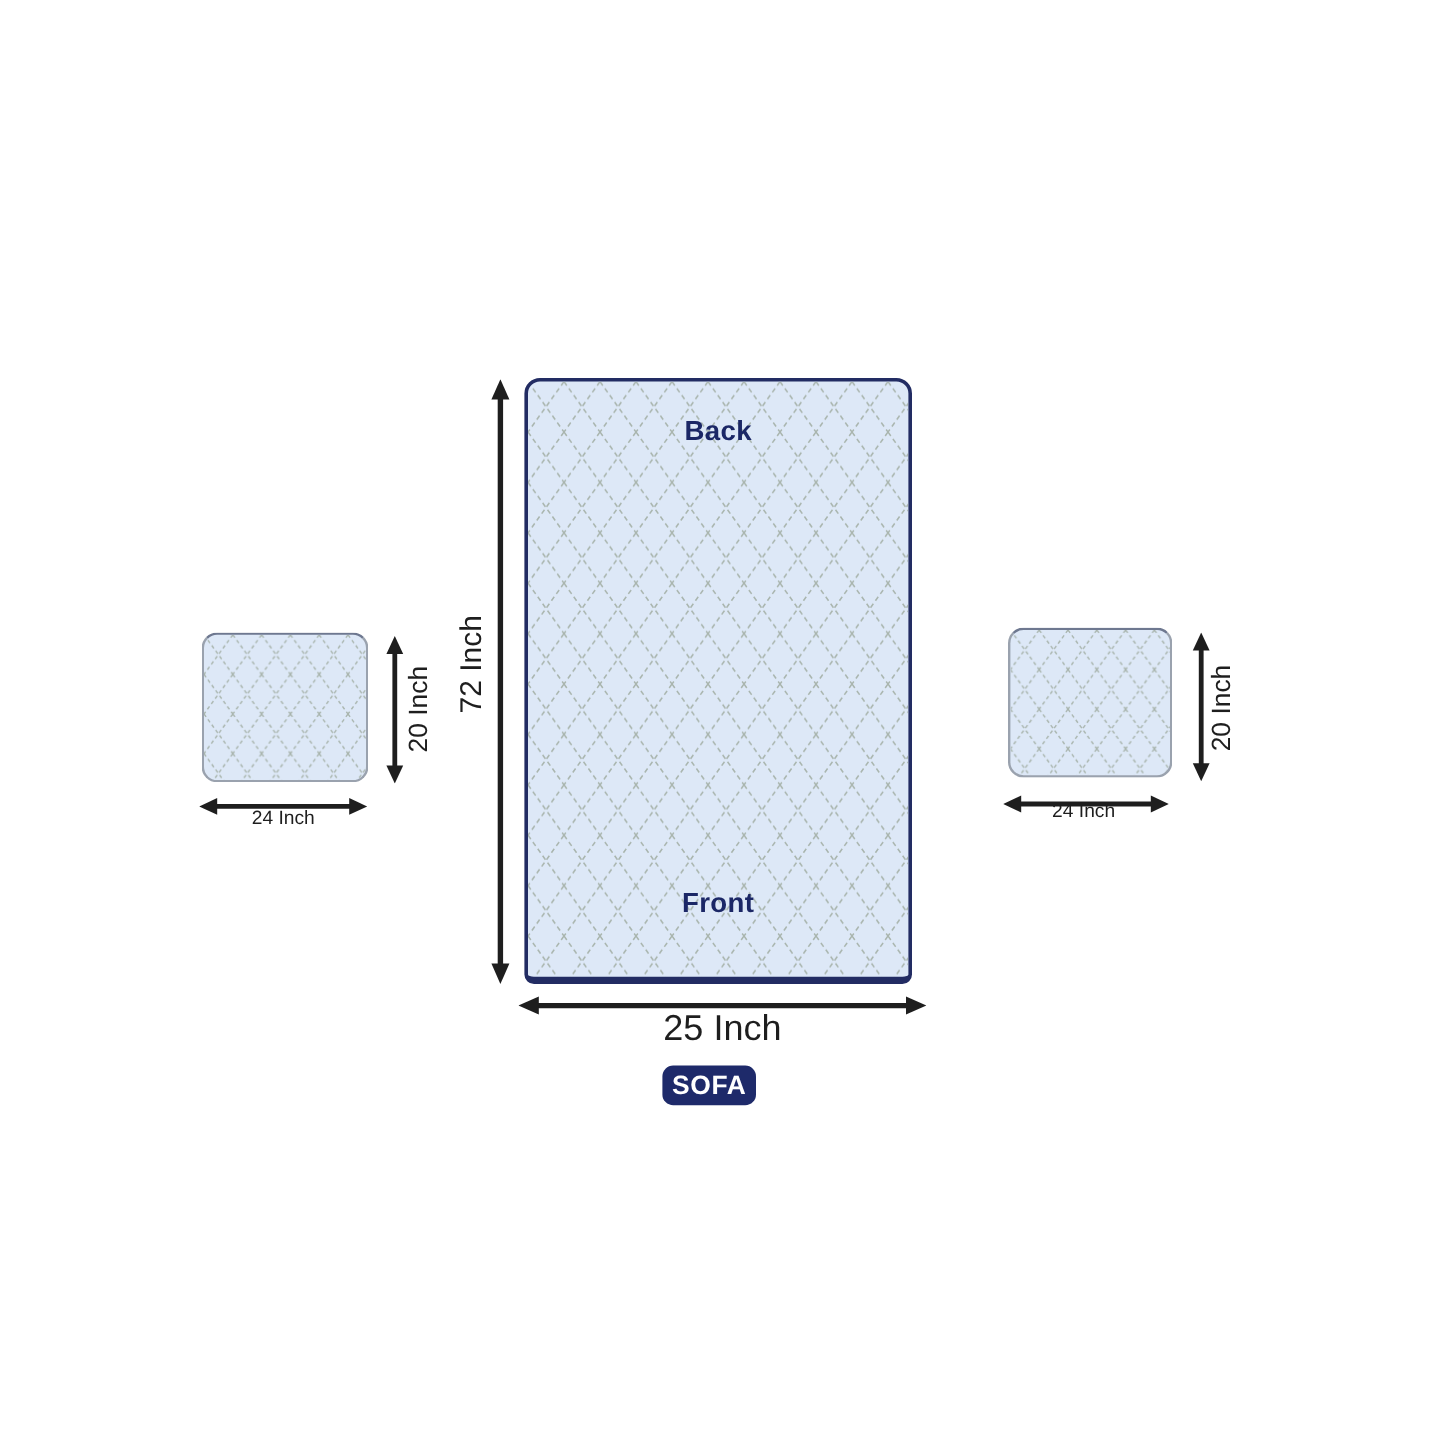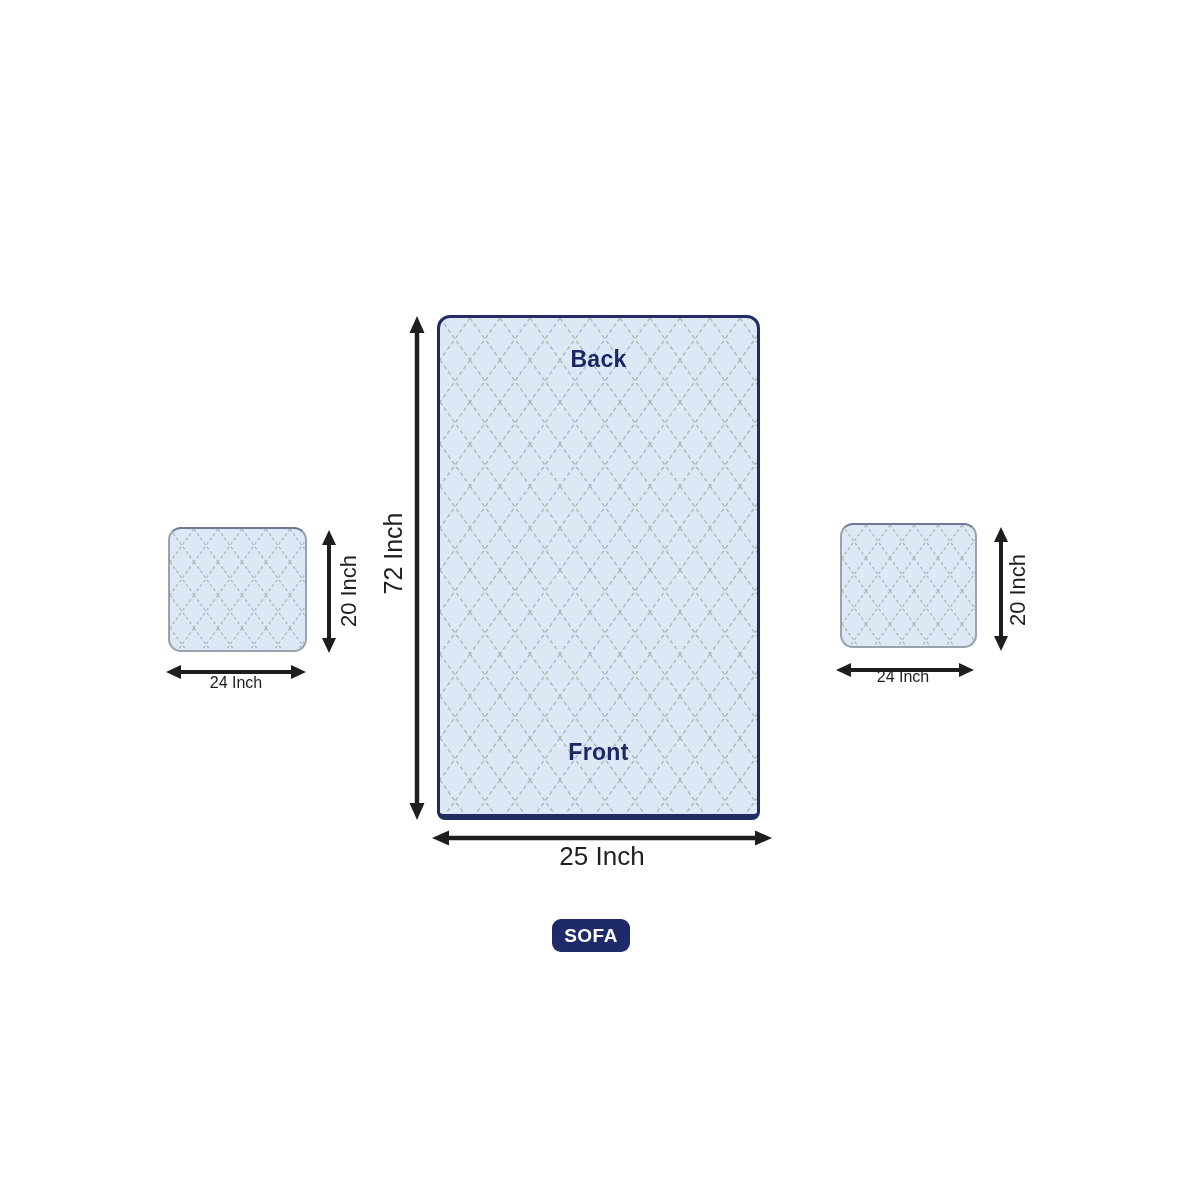--- a/index.html
+++ b/index.html
@@ -43,36 +43,36 @@
   #back-label{top:28px;}
   #front-label{top:421px;}
   
   svg.arrow{position:absolute;display:block;}
   .arrow-line{stroke:var(--dimension_black);stroke-width:4.5px;}
   .arrow-line.thin{stroke-width:4px;}
   .arrow-head{fill:var(--dimension_black);}
   
   .dim{
     position:absolute;color:var(--dimension_black);text-align:center;
-    font-size:26px;font-weight:normal;white-space:nowrap;
+    font-size:30px;font-weight:normal;white-space:nowrap;
   }
   .dim.small{font-size:16px;}
   .rot{transform:rotate(-90deg);}
   #main-height-label{left:323px;top:539px;width:140px;font-size:25px;}
   #main-width-label{left:502px;top:841px;width:200px;}
   #left-cushion-height-label{left:289px;top:578px;width:120px;font-size:22px;}
   #left-cushion-width-label{left:163px;top:674px;width:146px;}
   #right-cushion-height-label{left:958px;top:577px;width:120px;font-size:22px;}
   #right-cushion-width-label{left:832px;top:668px;width:142px;}
   
   #sofa-badge{
     position:absolute;left:552px;top:888px;width:78px;height:33px;
     background:var(--badge_bg);color:var(--badge_text);border-radius:9px;
     display:flex;align-items:center;justify-content:center;
-    font-weight:bold;font-size:19px;letter-spacing:0.5px;margin-top:31px;
+    font-weight:bold;font-size:22px;letter-spacing:0.5px;
   }
 </style>
 </head>
 <body>
 
 <div id="stage">
 
   <div class="panel" id="main-panel">
     <svg class="quilt" xmlns="http://www.w3.org/2000/svg">
       <defs>

